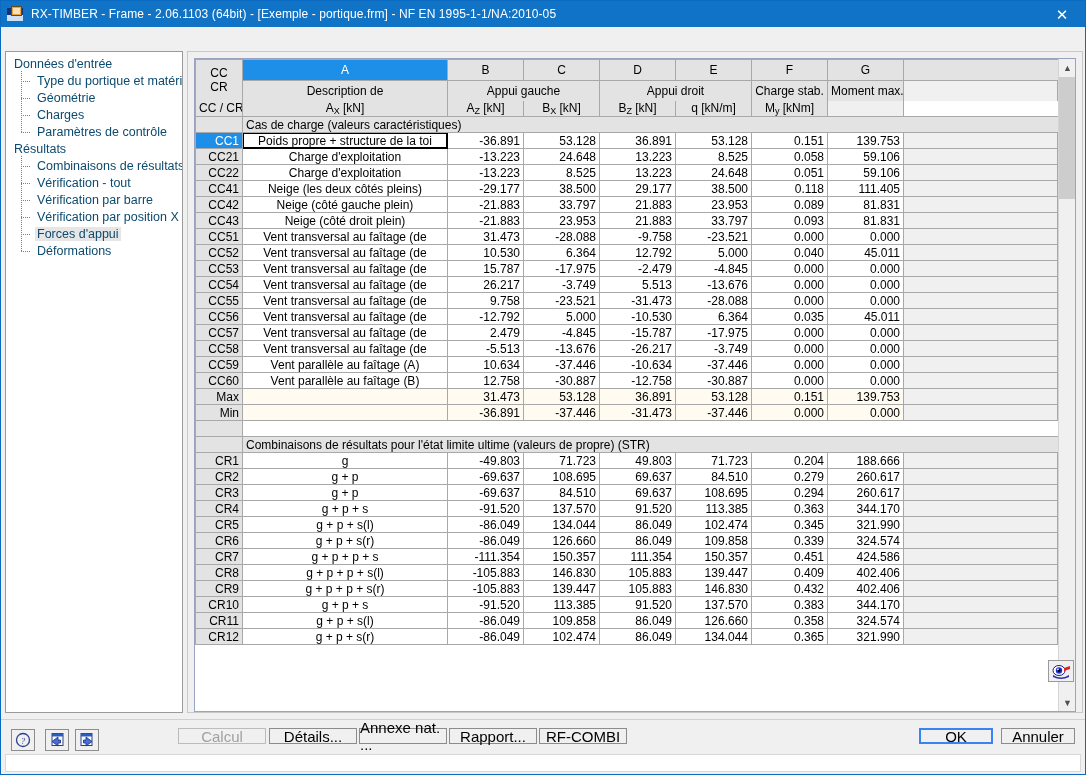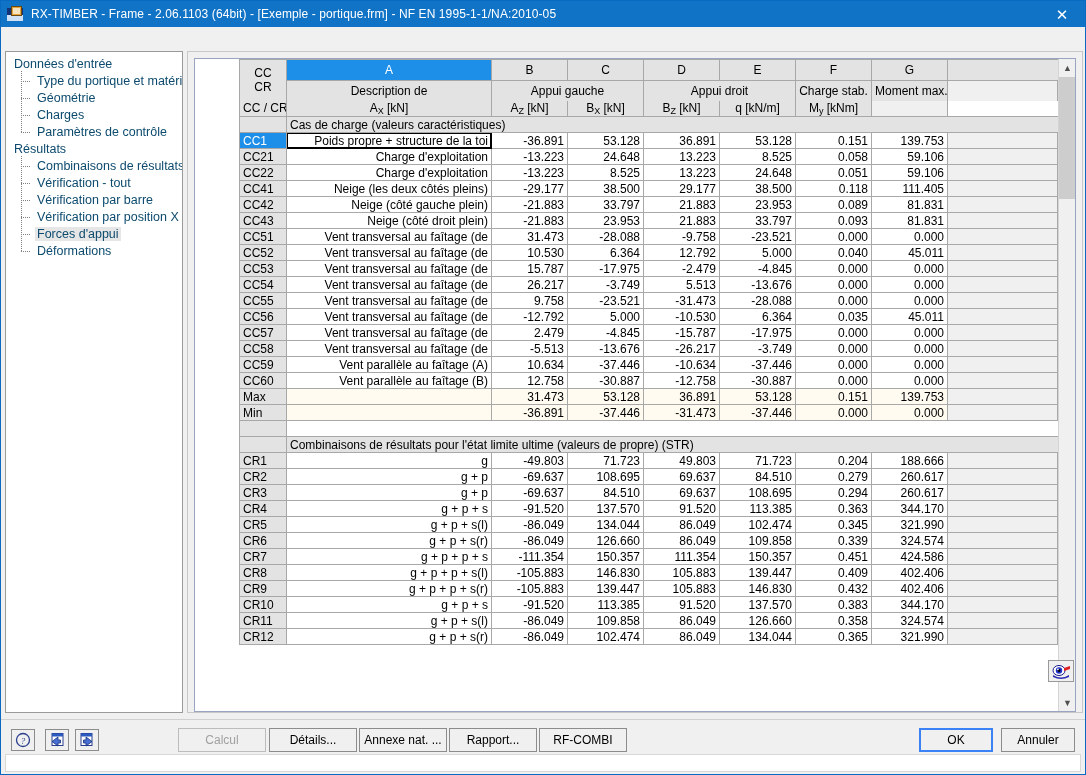--- a/index.html
+++ b/index.html
@@ -141,21 +141,20 @@
     background: #ffffff;
     border: 1px solid #9aa4c0;
     position: relative;
     overflow: hidden;
     display: flex;
   }
   .grid-scrollarea {
     flex: 1;
     overflow: hidden;
     position: relative;
-    padding-left: 44px;
   }
 
   
   table.grid {
     border-collapse: collapse;
     table-layout: fixed;
     width: 100%;
     font-size: 12px;
     color: #000;
   }
@@ -186,31 +185,31 @@
     height: 21px;
   }
   .subhdr td {
     background: #e3e3e3;
     text-align: center;
     vertical-align: middle;
     height: 20px;
   }
   td.rowhdr {
     background: #e3e3e3;
-    text-align: left;
+    text-align: right;
     margin-left: 7px;
   }
   td.rowhdr.sel { background: #1d8fe8; color: #ffffff; }
   td.section {
     background: #e3e3e3;
     text-align: left;
     padding-left: 5px;
   }
   td.spacer { background: #ffffff; }
-  td.desc { text-align: right; background: #ffffff; }
+  td.desc { text-align: center; background: #ffffff; }
   td.num { text-align: right; background: #ffffff; padding-right: 5px; }
   td.tail { background: #f0f0f0; border-right: none; }
   tr.mm td.desc, tr.mm td.num { background: #fffbf0; }
   tr.mm td.rowhdr { background: #e3e3e3; }
   td.cellsel {
     outline: 1px solid #000;
     outline-offset: -1px;
     box-shadow: inset 0 0 0 1px #000;
   }
   sub { font-size: 9px; vertical-align: baseline; position: relative; top: 2px; }
@@ -263,25 +262,25 @@
     top: 9px;
     width: 24px; height: 22px;
     background: #f0f0f0;
     border: 1px solid #8c8c8c;
     display: flex; align-items: center; justify-content: center;
     cursor: pointer;
   }
   .dlg-btn {
     position: absolute;
     top: 8px;
-    height: 24px;
+    height: 16px;
     background: #f0f0f0;
     border: 1px solid #8c8c8c;
     font-family: "Liberation Sans", sans-serif;
-    font-size: 12px;
+    font-size: 15px;
     color: #000;
     cursor: pointer;
     display: flex; align-items: center; justify-content: center;
   }
   .dlg-btn.disabled { color: #a0a0a0; background: #f0f0f0; border-color: #bcbcbc; cursor: default; }
   .dlg-btn.default { border: 2px solid #3b82f6; }
   .statusline {
     position: absolute;
     left: 4px; right: 4px; bottom: 2px;
     height: 18px;

